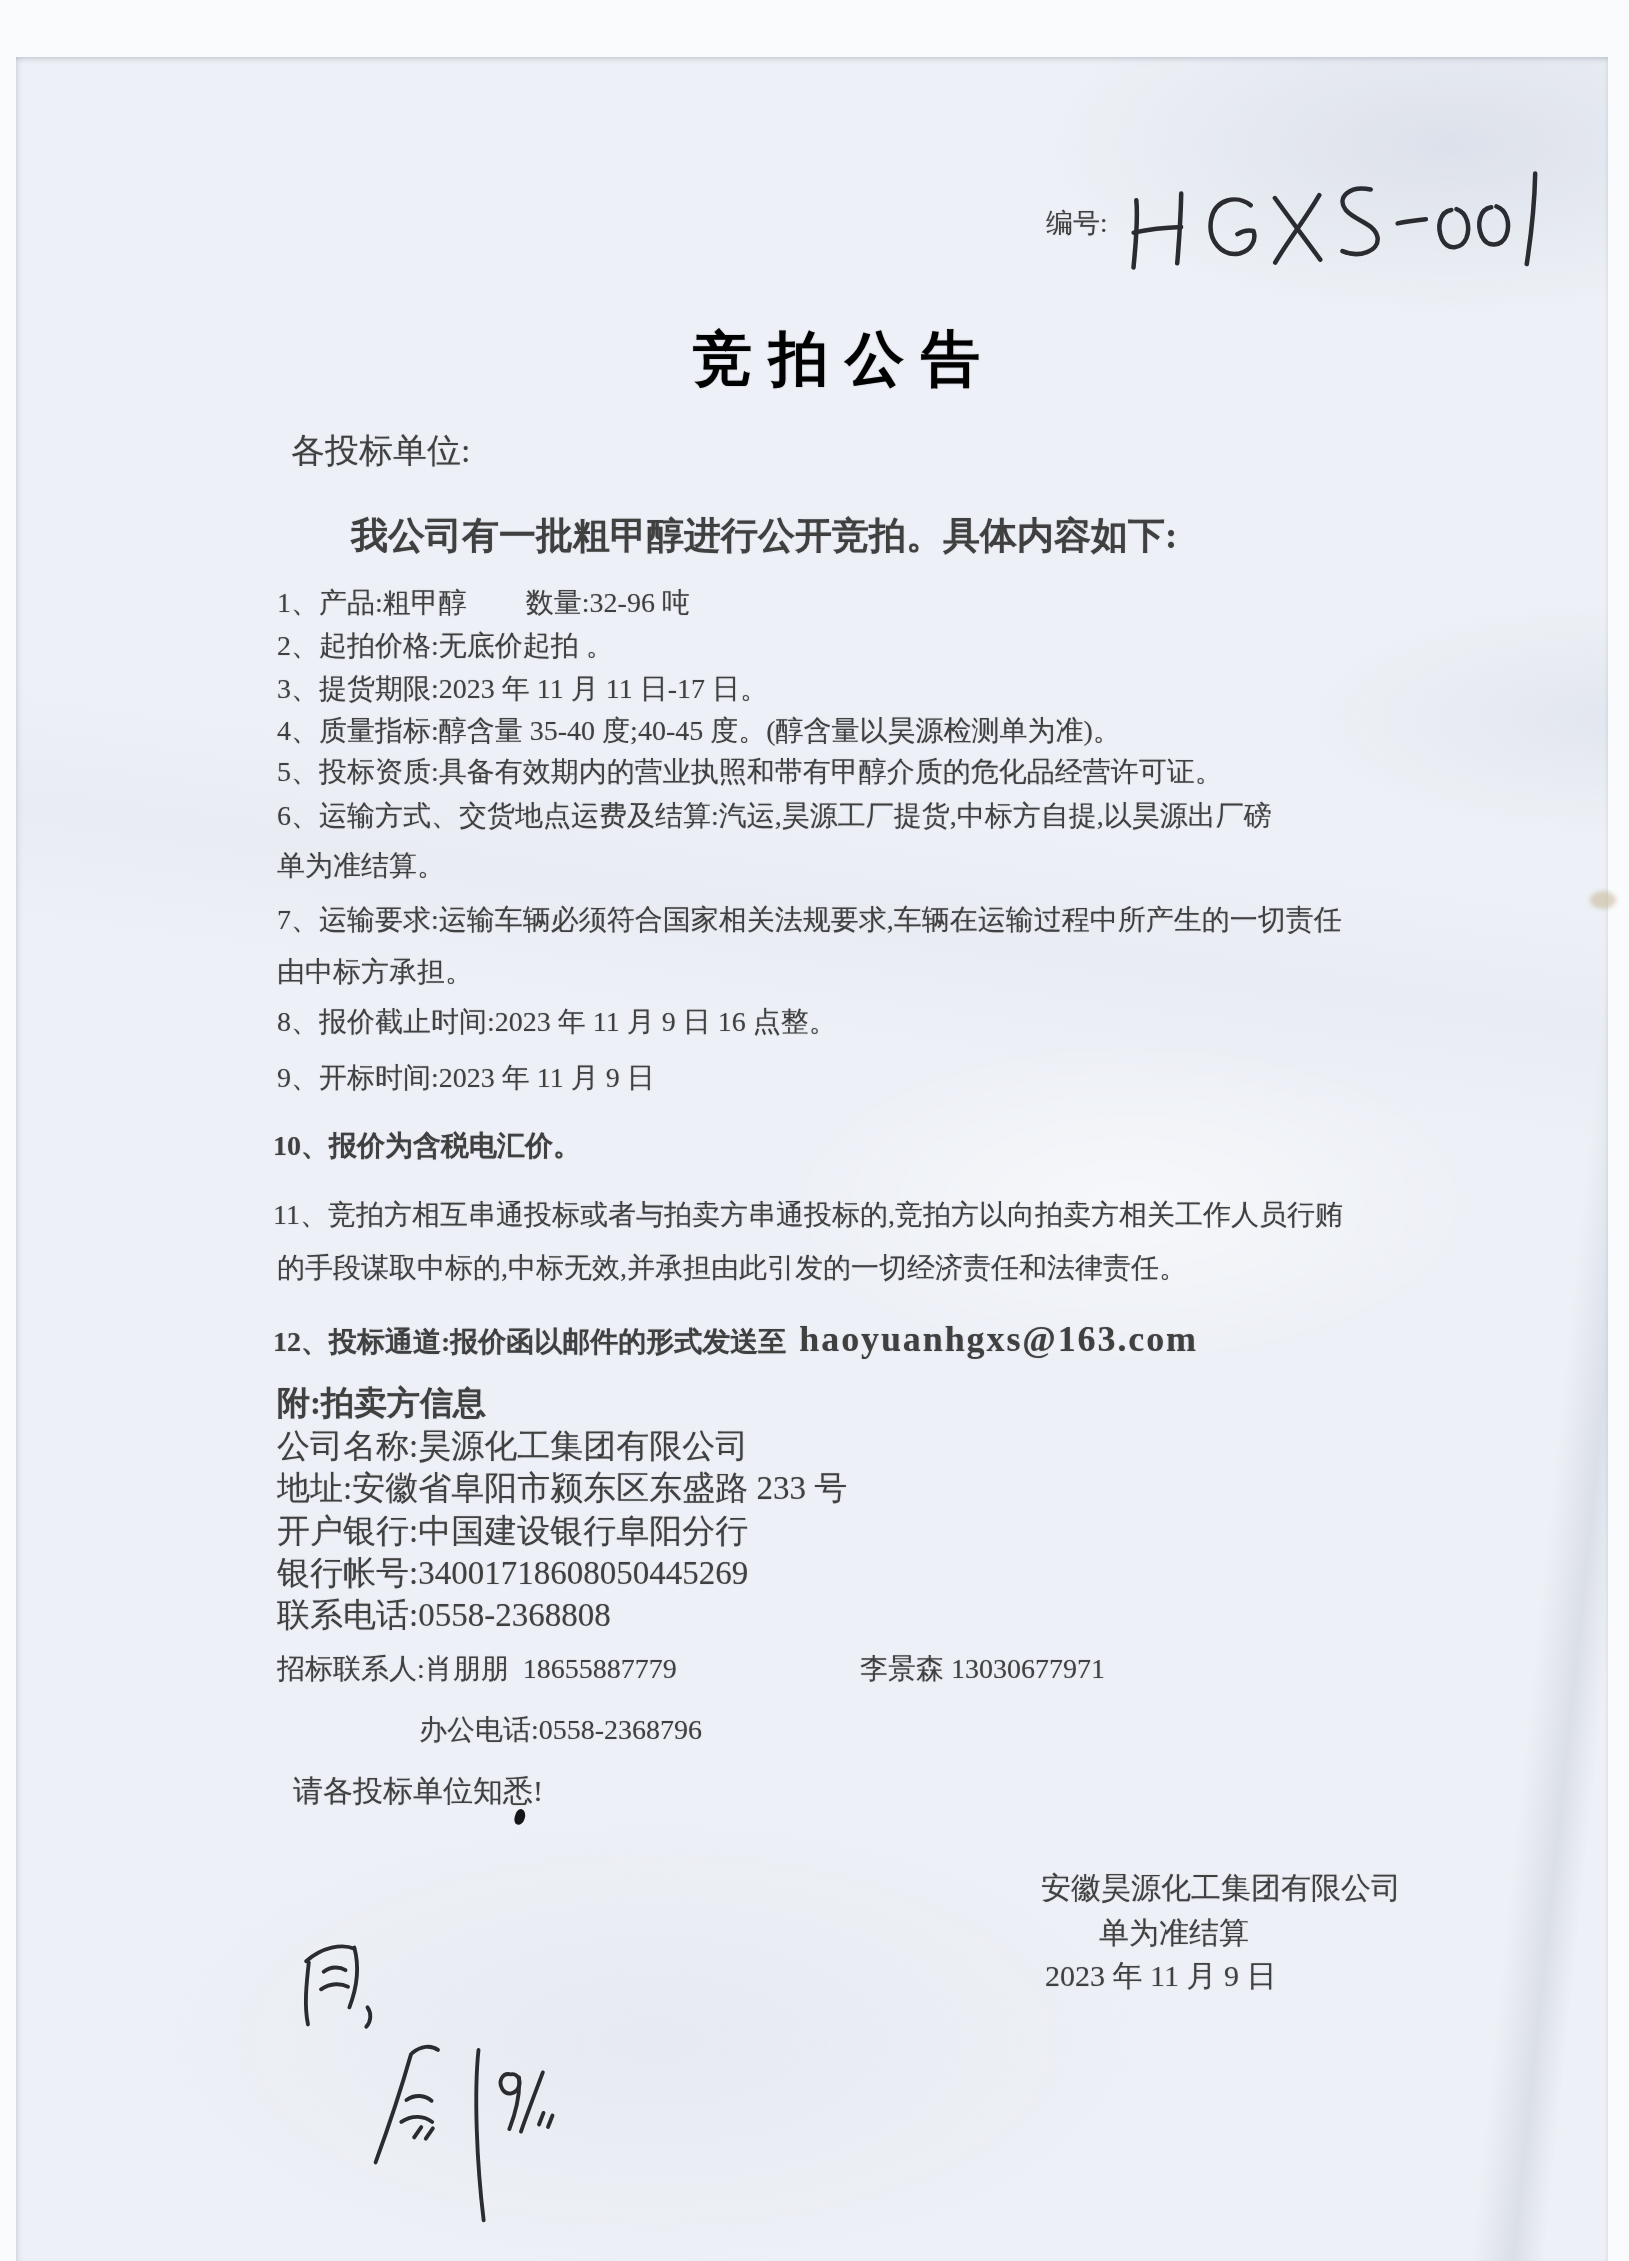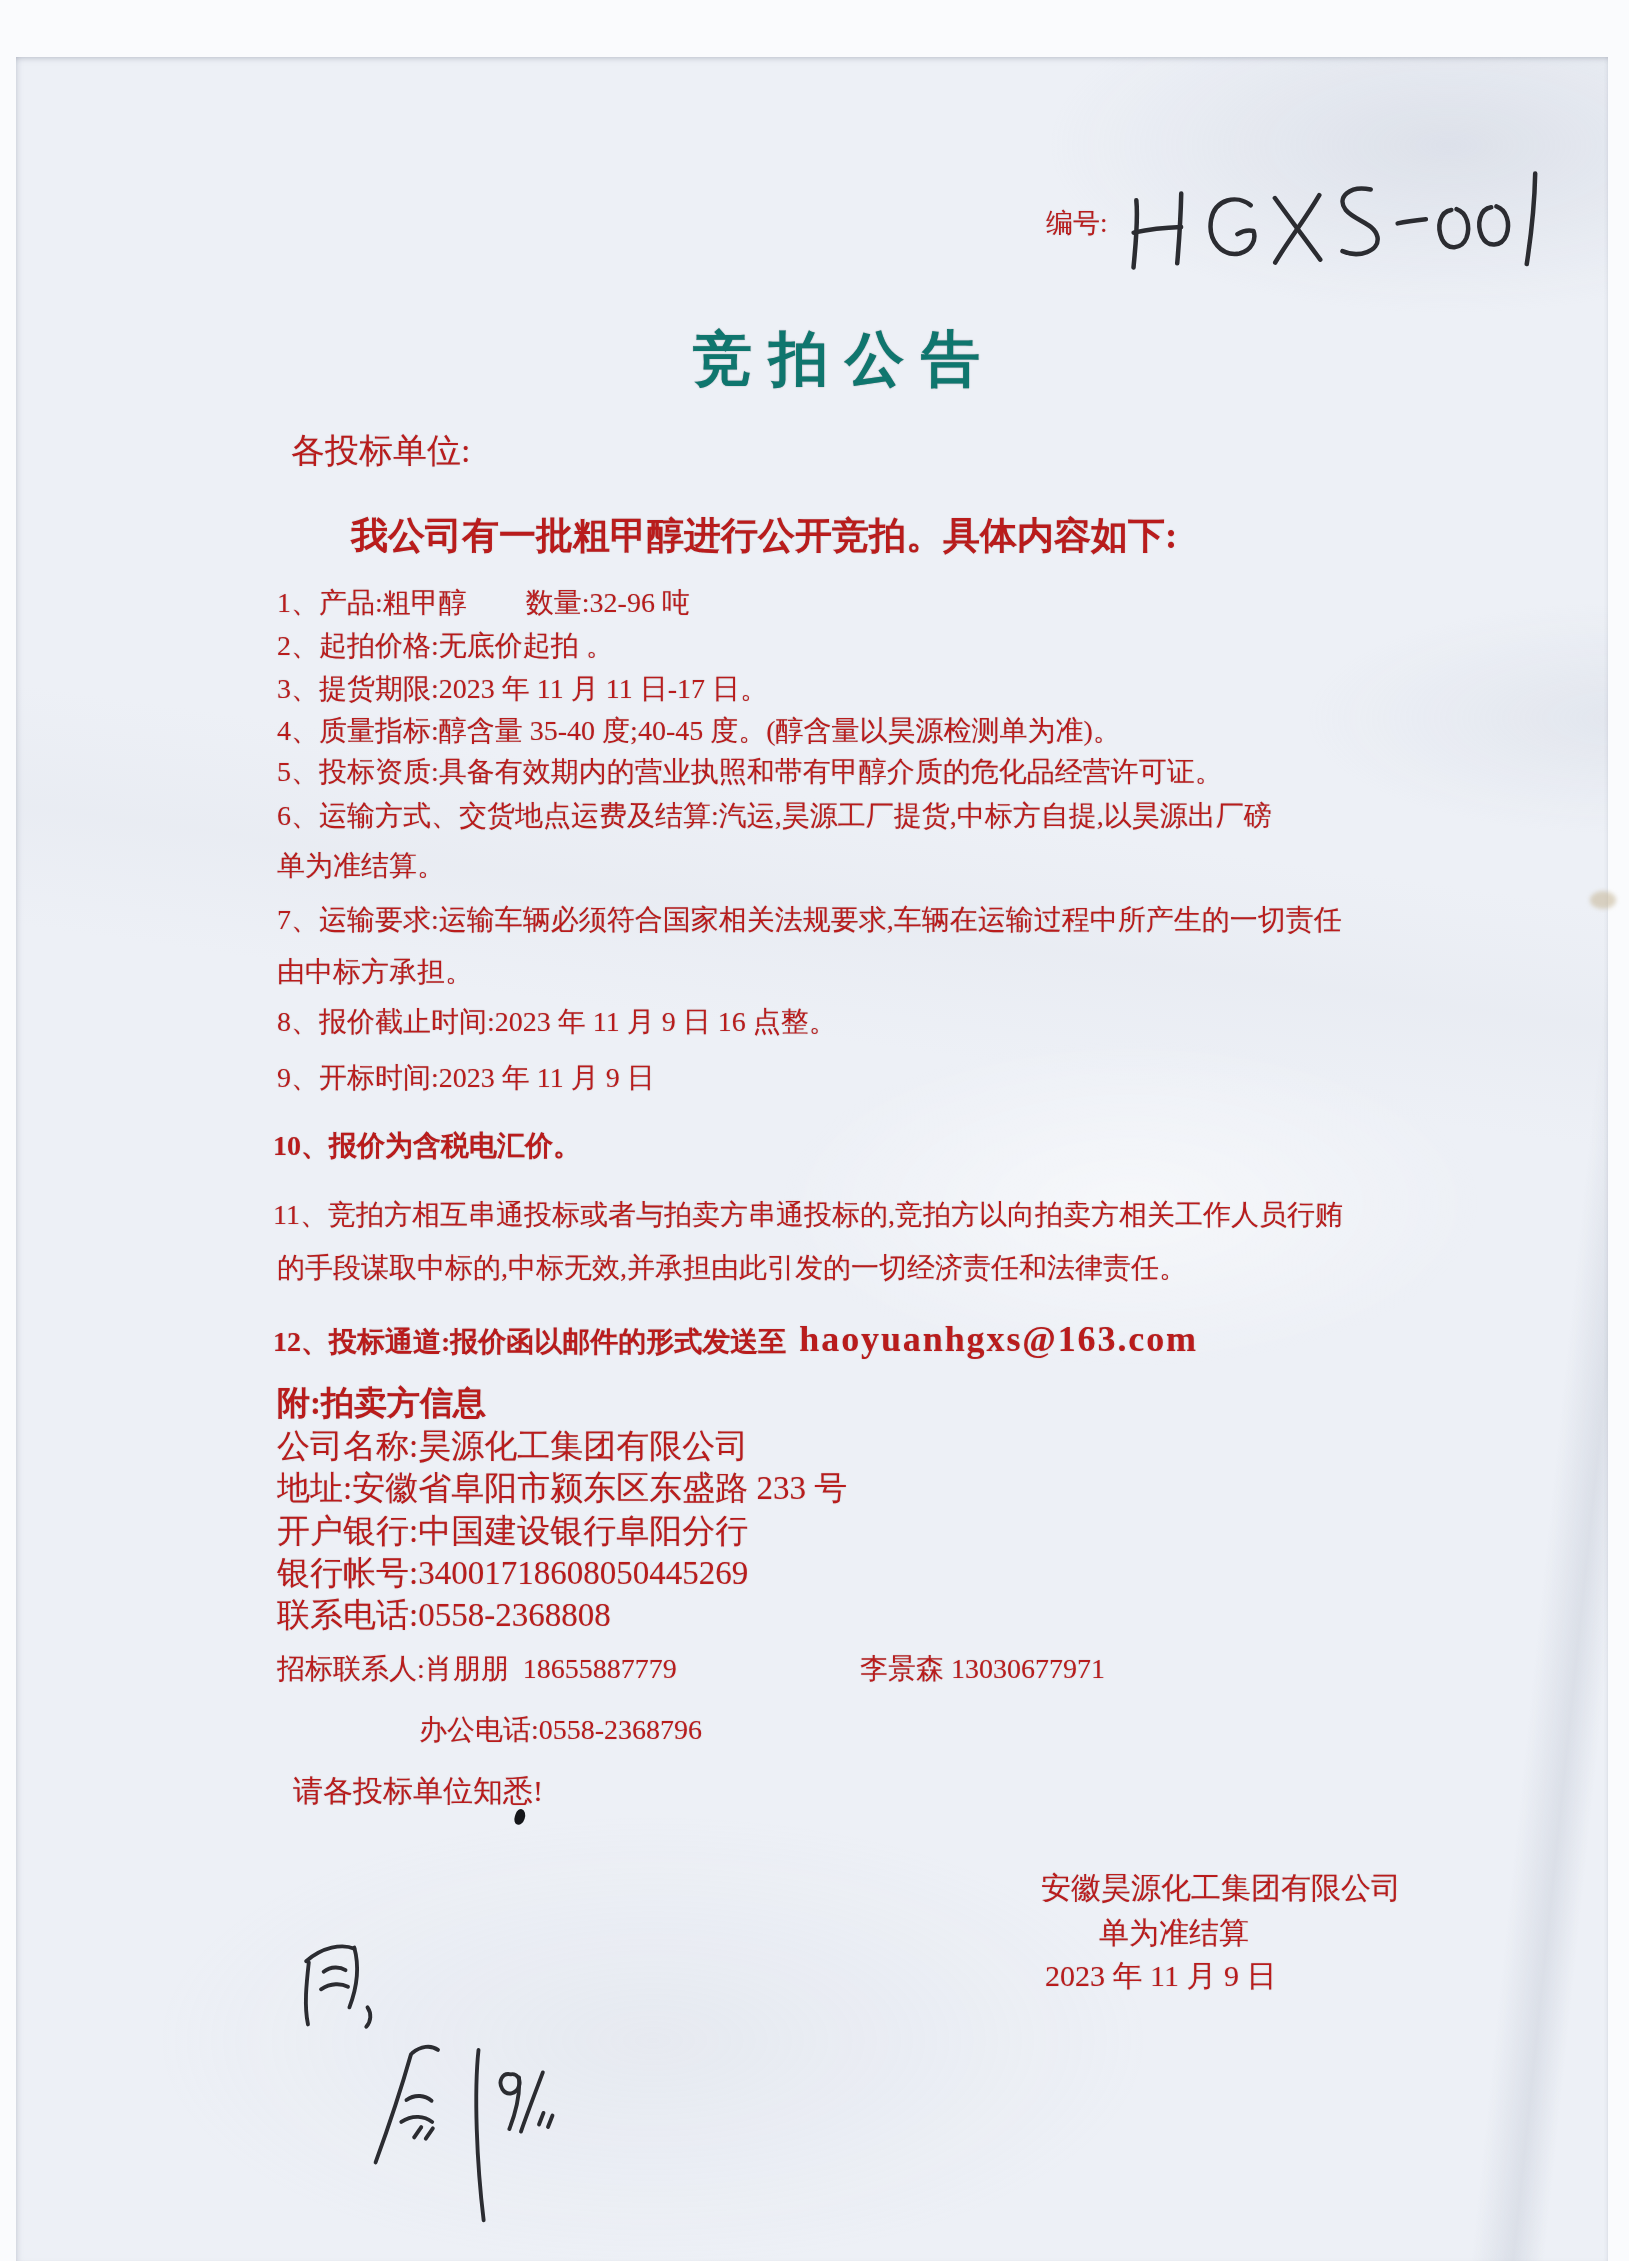--- a/index.html
+++ b/index.html
@@ -16,27 +16,27 @@
       radial-gradient(529px 193px at 101% 30%, rgba(188,195,209,.22), transparent 60%),
       radial-gradient(580px 271px at 70% 52%, rgba(255,255,255,.50), transparent 60%),
       radial-gradient(709px 322px at 40% 90%, rgba(197,203,215,.16), transparent 70%),
       linear-gradient(96deg, transparent 92.5%, rgba(172,180,196,.28) 94.8%, transparent 96.5%),
       linear-gradient(8deg, transparent 55%, rgba(208,213,223,.14) 60%, transparent 65%);
     box-shadow: inset 0 5.2px 7.7px -5.2px rgba(120,128,145,.55),
                 inset 5.2px 0 7.7px -5.2px rgba(120,128,145,.35),
                 inset -2.6px 0 5.2px -3.9px rgba(120,128,145,.30);
   }
   .line{
-    position:absolute;white-space:pre;color:#b91c1c;
+    position:absolute;white-space:pre;color:#404040;
     text-shadow:0 0 1.3px rgba(38,39,44,.28);
     line-height:1.15;
   }
   .b{font-weight:700;}
   .title{
-    font-size:59px;font-weight:700;letter-spacing:17px;color:#0f766e;
+    font-size:59px;font-weight:700;letter-spacing:17px;color:#000000;
     transform:translateX(-50%);
     text-shadow:0 0 1.3px rgba(20,21,26,.45);
   }
   .body-sz{font-size:28px;}
   .info-sz{font-size:33px;}
   .sign-sz{font-size:30px;}
   .email{
     font-size:36px;font-weight:700;letter-spacing:1.9px;margin-left:13px;
     font-family:"Liberation Serif","DejaVu Serif",serif;
   }

